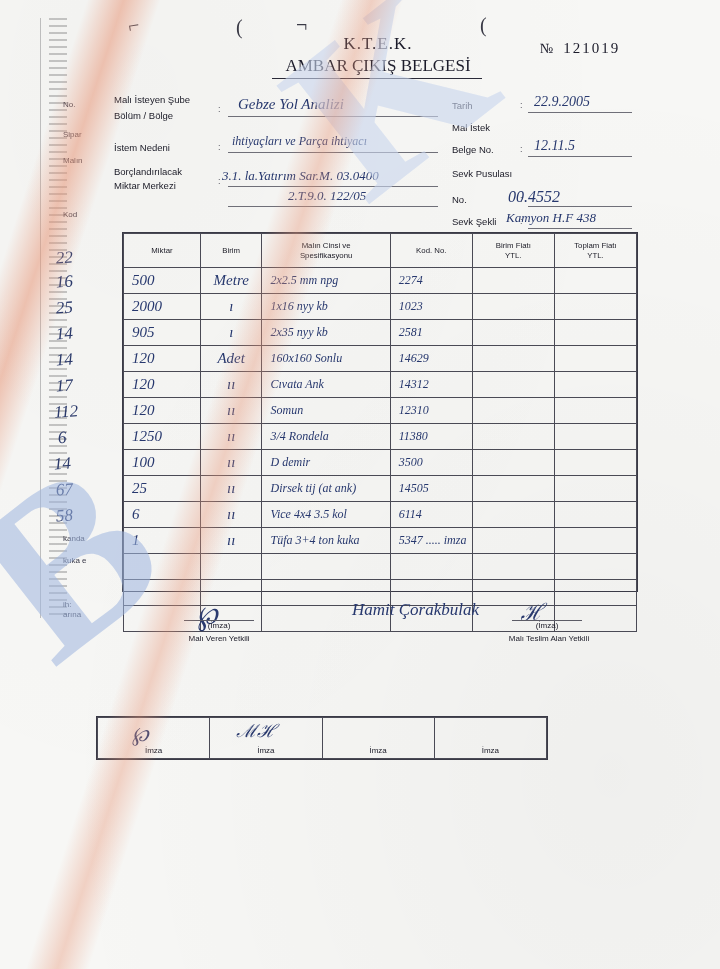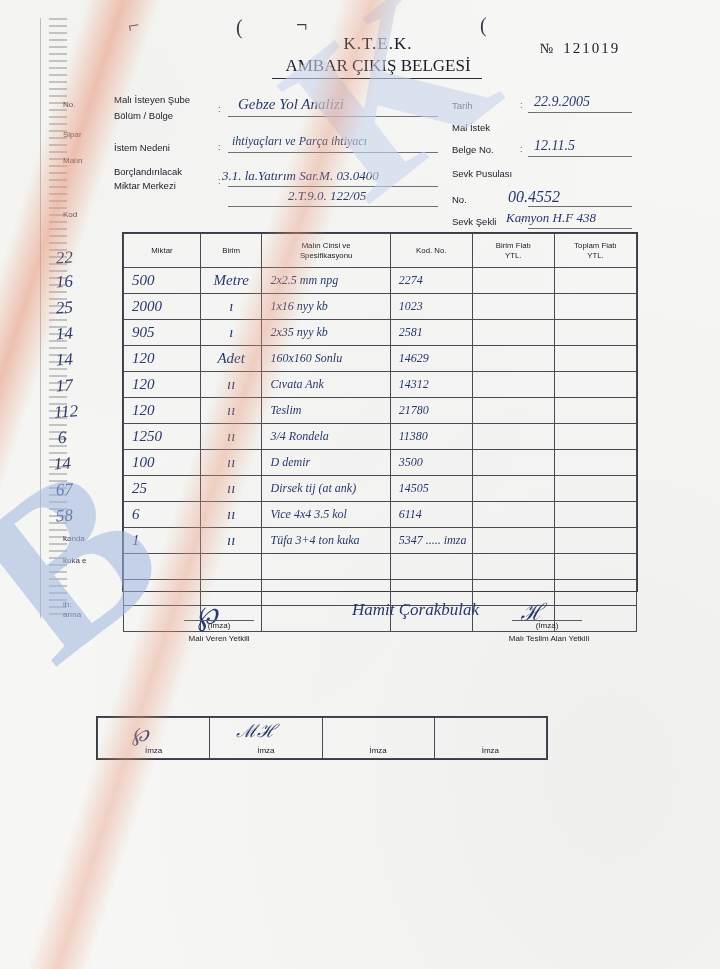--- a/index.html
+++ b/index.html
@@ -341,24 +341,24 @@
             </td>
           </tr>
           <tr>
             <td>
               <span class="cell-hand">120</span>
             </td>
             <td>
               <span class="cell-hand c">ıı</span>
             </td>
             <td>
-              <span class="cell-hand small">Teslim</span>
-            </td>
-            <td>
-              <span class="cell-hand small">21780</span>
+              <span class="cell-hand small">Somun</span>
+            </td>
+            <td>
+              <span class="cell-hand small">12310</span>
             </td>
             <td>
               <span class="cell-hand"></span>
             </td>
             <td>
               <span class="cell-hand"></span>
             </td>
           </tr>
           <tr>
             <td>

